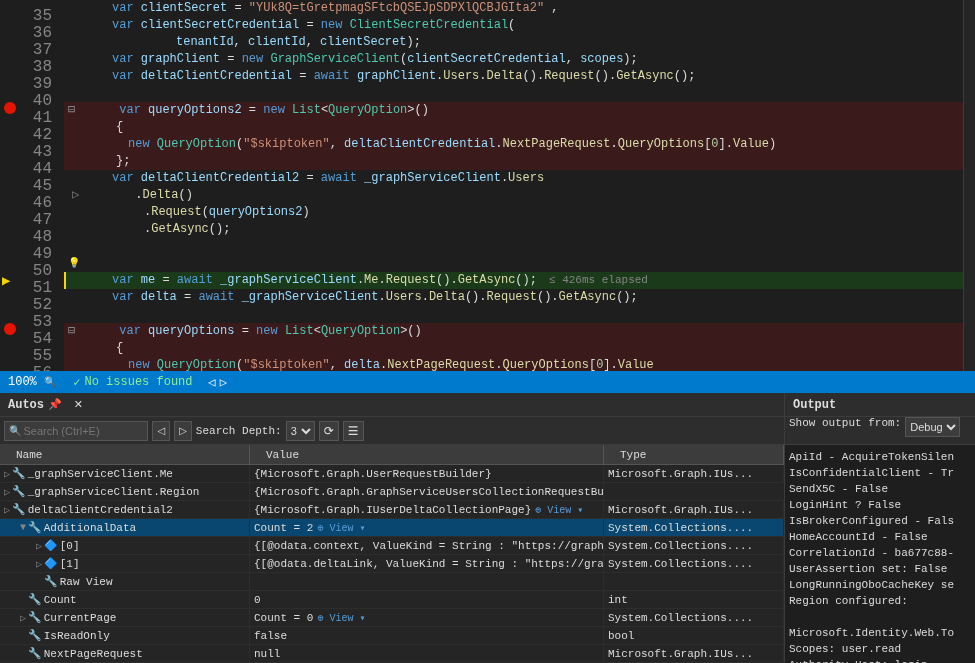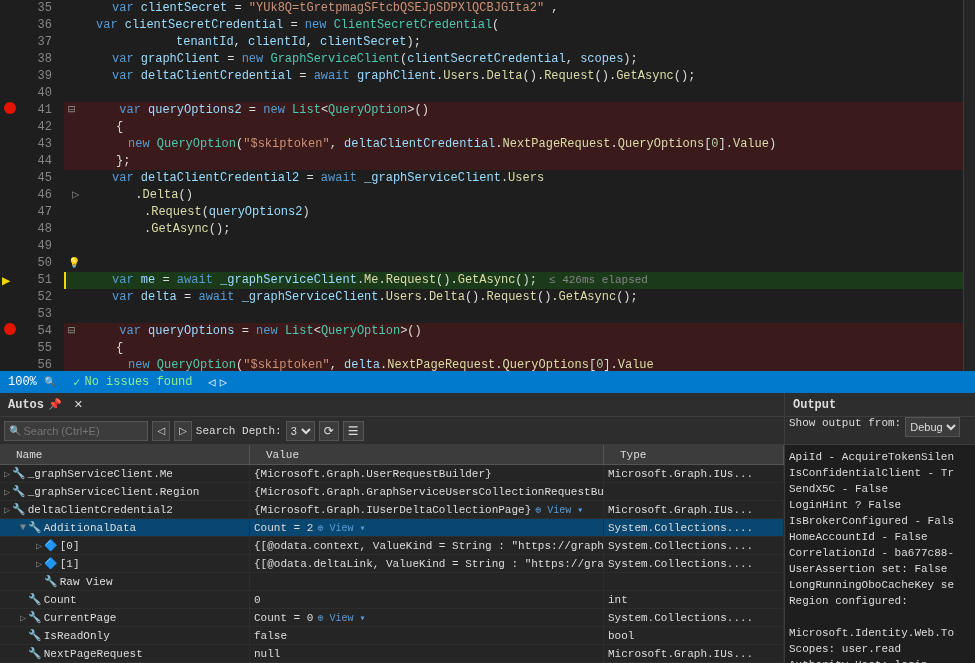--- a/index.html
+++ b/index.html
@@ -3,21 +3,21 @@
   <meta charset="utf-8">
   <style>
     * { margin: 0; padding: 0; box-sizing: border-box; }
     body { font-family: 'Consolas', 'Courier New', monospace; font-size: 12px; background: #1e1e1e; color: #dcdcdc; overflow: hidden; }
 
     .main-container { display: flex; flex-direction: column; height: 663px; width: 975px; }
 
     
     .editor-area { display: flex; flex: 1; background: #1e1e1e; overflow: hidden; min-height: 370px; }
 
-    .line-numbers { width: 40px; background: #1e1e1e; color: #858585; text-align: right; padding-right: 8px; padding-top: 0; font-size: 12px; line-height: 17px; user-select: none; flex-shrink: 0; }
+    .line-numbers { width: 40px; background: #1e1e1e; color: #858585; text-align: right; padding-right: 8px; padding-top: 8px; font-size: 16px; line-height: 17px; user-select: none; flex-shrink: 0; }
 
     .gutter { width: 20px; background: #1e1e1e; flex-shrink: 0; position: relative; }
 
     .breakpoint { width: 12px; height: 12px; background: #e51400; border-radius: 50%; position: absolute; left: 4px; }
 
     .code-content { flex: 1; overflow: auto; background: #1e1e1e; line-height: 17px; padding-left: 4px; }
 
     .code-line { display: flex; align-items: center; height: 17px; white-space: nowrap; }
     .code-line.highlighted { background: #3a1a1a; }
 
@@ -115,21 +115,21 @@
       <div style="line-height:17px">56</div>
     </div>
 
     <div class="code-content">
 
       <div class="code-line">
         <span style="margin-left:48px"><span class="kw">var</span> <span class="var-name">clientSecret</span> = <span class="str">"YUk8Q=tGretpmagSFtcbQSEJpSDPXlQCBJGIta2"</span> ,</span>
       </div>
 
       <div class="code-line">
-        <span style="margin-left:32px"><span class="kw">var</span> <span class="var-name">clientSecretCredential</span> = <span class="kw">new</span> <span class="type">ClientSecretCredential</span>(</span>
+        <span style="margin-left:48px"><span class="kw">var</span> <span class="var-name">clientSecretCredential</span> = <span class="kw">new</span> <span class="type">ClientSecretCredential</span>(</span>
       </div>
 
       <div class="code-line">
         <span style="margin-left:112px"><span class="var-name">tenantId</span>, <span class="var-name">clientId</span>, <span class="var-name">clientSecret</span>);</span>
       </div>
 
       <div class="code-line">
         <span style="margin-left:48px"><span class="kw">var</span> <span class="var-name">graphClient</span> = <span class="kw">new</span> <span class="type">GraphServiceClient</span>(<span class="var-name">clientSecretCredential</span>, <span class="var-name">scopes</span>);</span>
       </div>
 

